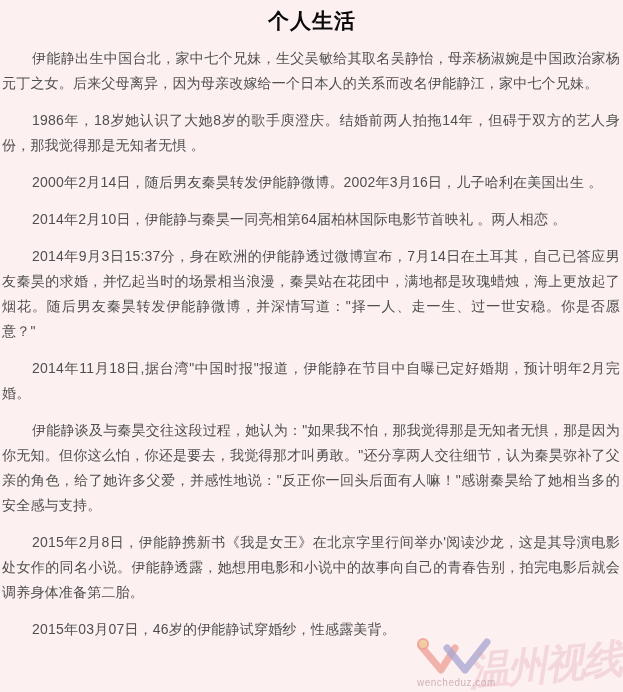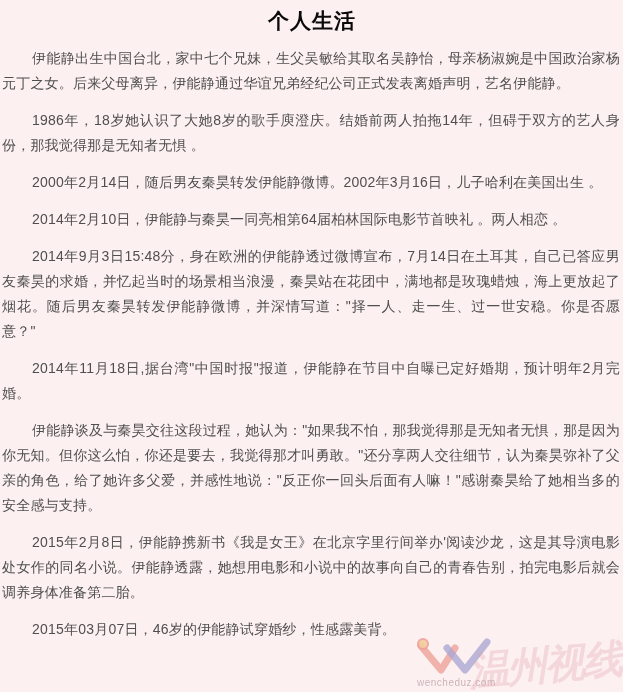--- a/index.html
+++ b/index.html
@@ -72,25 +72,25 @@
     transform-origin: right bottom;
     letter-spacing: -2px;
   }
 </style>
 </head>
 <body>
 
 <div class="article">
   <h1 class="page-title">个人生活</h1>
   <div>
-      <p class="para">伊能静出生中国台北，家中七个兄妹，生父吴敏给其取名吴静怡，母亲杨淑婉是中国政治家杨元丁之女。后来父母离异，伊能静通过华谊兄弟经纪公司正式发表离婚声明，艺名伊能静。</p>
+      <p class="para">伊能静出生中国台北，家中七个兄妹，生父吴敏给其取名吴静怡，母亲杨淑婉是中国政治家杨元丁之女。后来父母离异，因为母亲改嫁给一个日本人的关系而改名伊能静江，家中七个兄妹。</p>
       <p class="para">1986年，18岁她认识了大她8岁的歌手庾澄庆。结婚前两人拍拖14年，但碍于双方的艺人身份，那我觉得那是无知者无惧 。</p>
       <p class="para">2000年2月14日，随后男友秦昊转发伊能静微博。2002年3月16日，儿子哈利在美国出生 。</p>
       <p class="para">2014年2月10日，伊能静与秦昊一同亮相第64届柏林国际电影节首映礼 。两人相恋 。</p>
-      <p class="para">2014年9月3日15:48分，身在欧洲的伊能静透过微博宣布，7月14日在土耳其，自己已答应男友秦昊的求婚，并忆起当时的场景相当浪漫，秦昊站在花团中，满地都是玫瑰蜡烛，海上更放起了烟花。随后男友秦昊转发伊能静微博，并深情写道："择一人、走一生、过一世安稳。你是否愿意？"</p>
+      <p class="para">2014年9月3日15:37分，身在欧洲的伊能静透过微博宣布，7月14日在土耳其，自己已答应男友秦昊的求婚，并忆起当时的场景相当浪漫，秦昊站在花团中，满地都是玫瑰蜡烛，海上更放起了烟花。随后男友秦昊转发伊能静微博，并深情写道："择一人、走一生、过一世安稳。你是否愿意？"</p>
       <p class="para">2014年11月18日,据台湾"中国时报"报道，伊能静在节目中自曝已定好婚期，预计明年2月完婚。</p>
       <p class="para">伊能静谈及与秦昊交往这段过程，她认为："如果我不怕，那我觉得那是无知者无惧，那是因为你无知。但你这么怕，你还是要去，我觉得那才叫勇敢。"还分享两人交往细节，认为秦昊弥补了父亲的角色，给了她许多父爱，并感性地说："反正你一回头后面有人嘛！"感谢秦昊给了她相当多的安全感与支持。</p>
       <p class="para">2015年2月8日，伊能静携新书《我是女王》在北京字里行间举办'阅读沙龙，这是其导演电影处女作的同名小说。伊能静透露，她想用电影和小说中的故事向自己的青春告别，拍完电影后就会调养身体准备第二胎。</p>
       <p class="para">2015年03月07日，46岁的伊能静试穿婚纱，性感露美背。</p>
     </div>
 </div>
 
 <div class="watermark">
   <svg class="wm-logo" width="80" height="42" viewBox="0 0 80 42">
     <path d="M6 10 L26 34 L40 12" fill="none" stroke="#d8432e" stroke-width="7" stroke-linecap="round" stroke-linejoin="round" opacity="0.8"></path>

